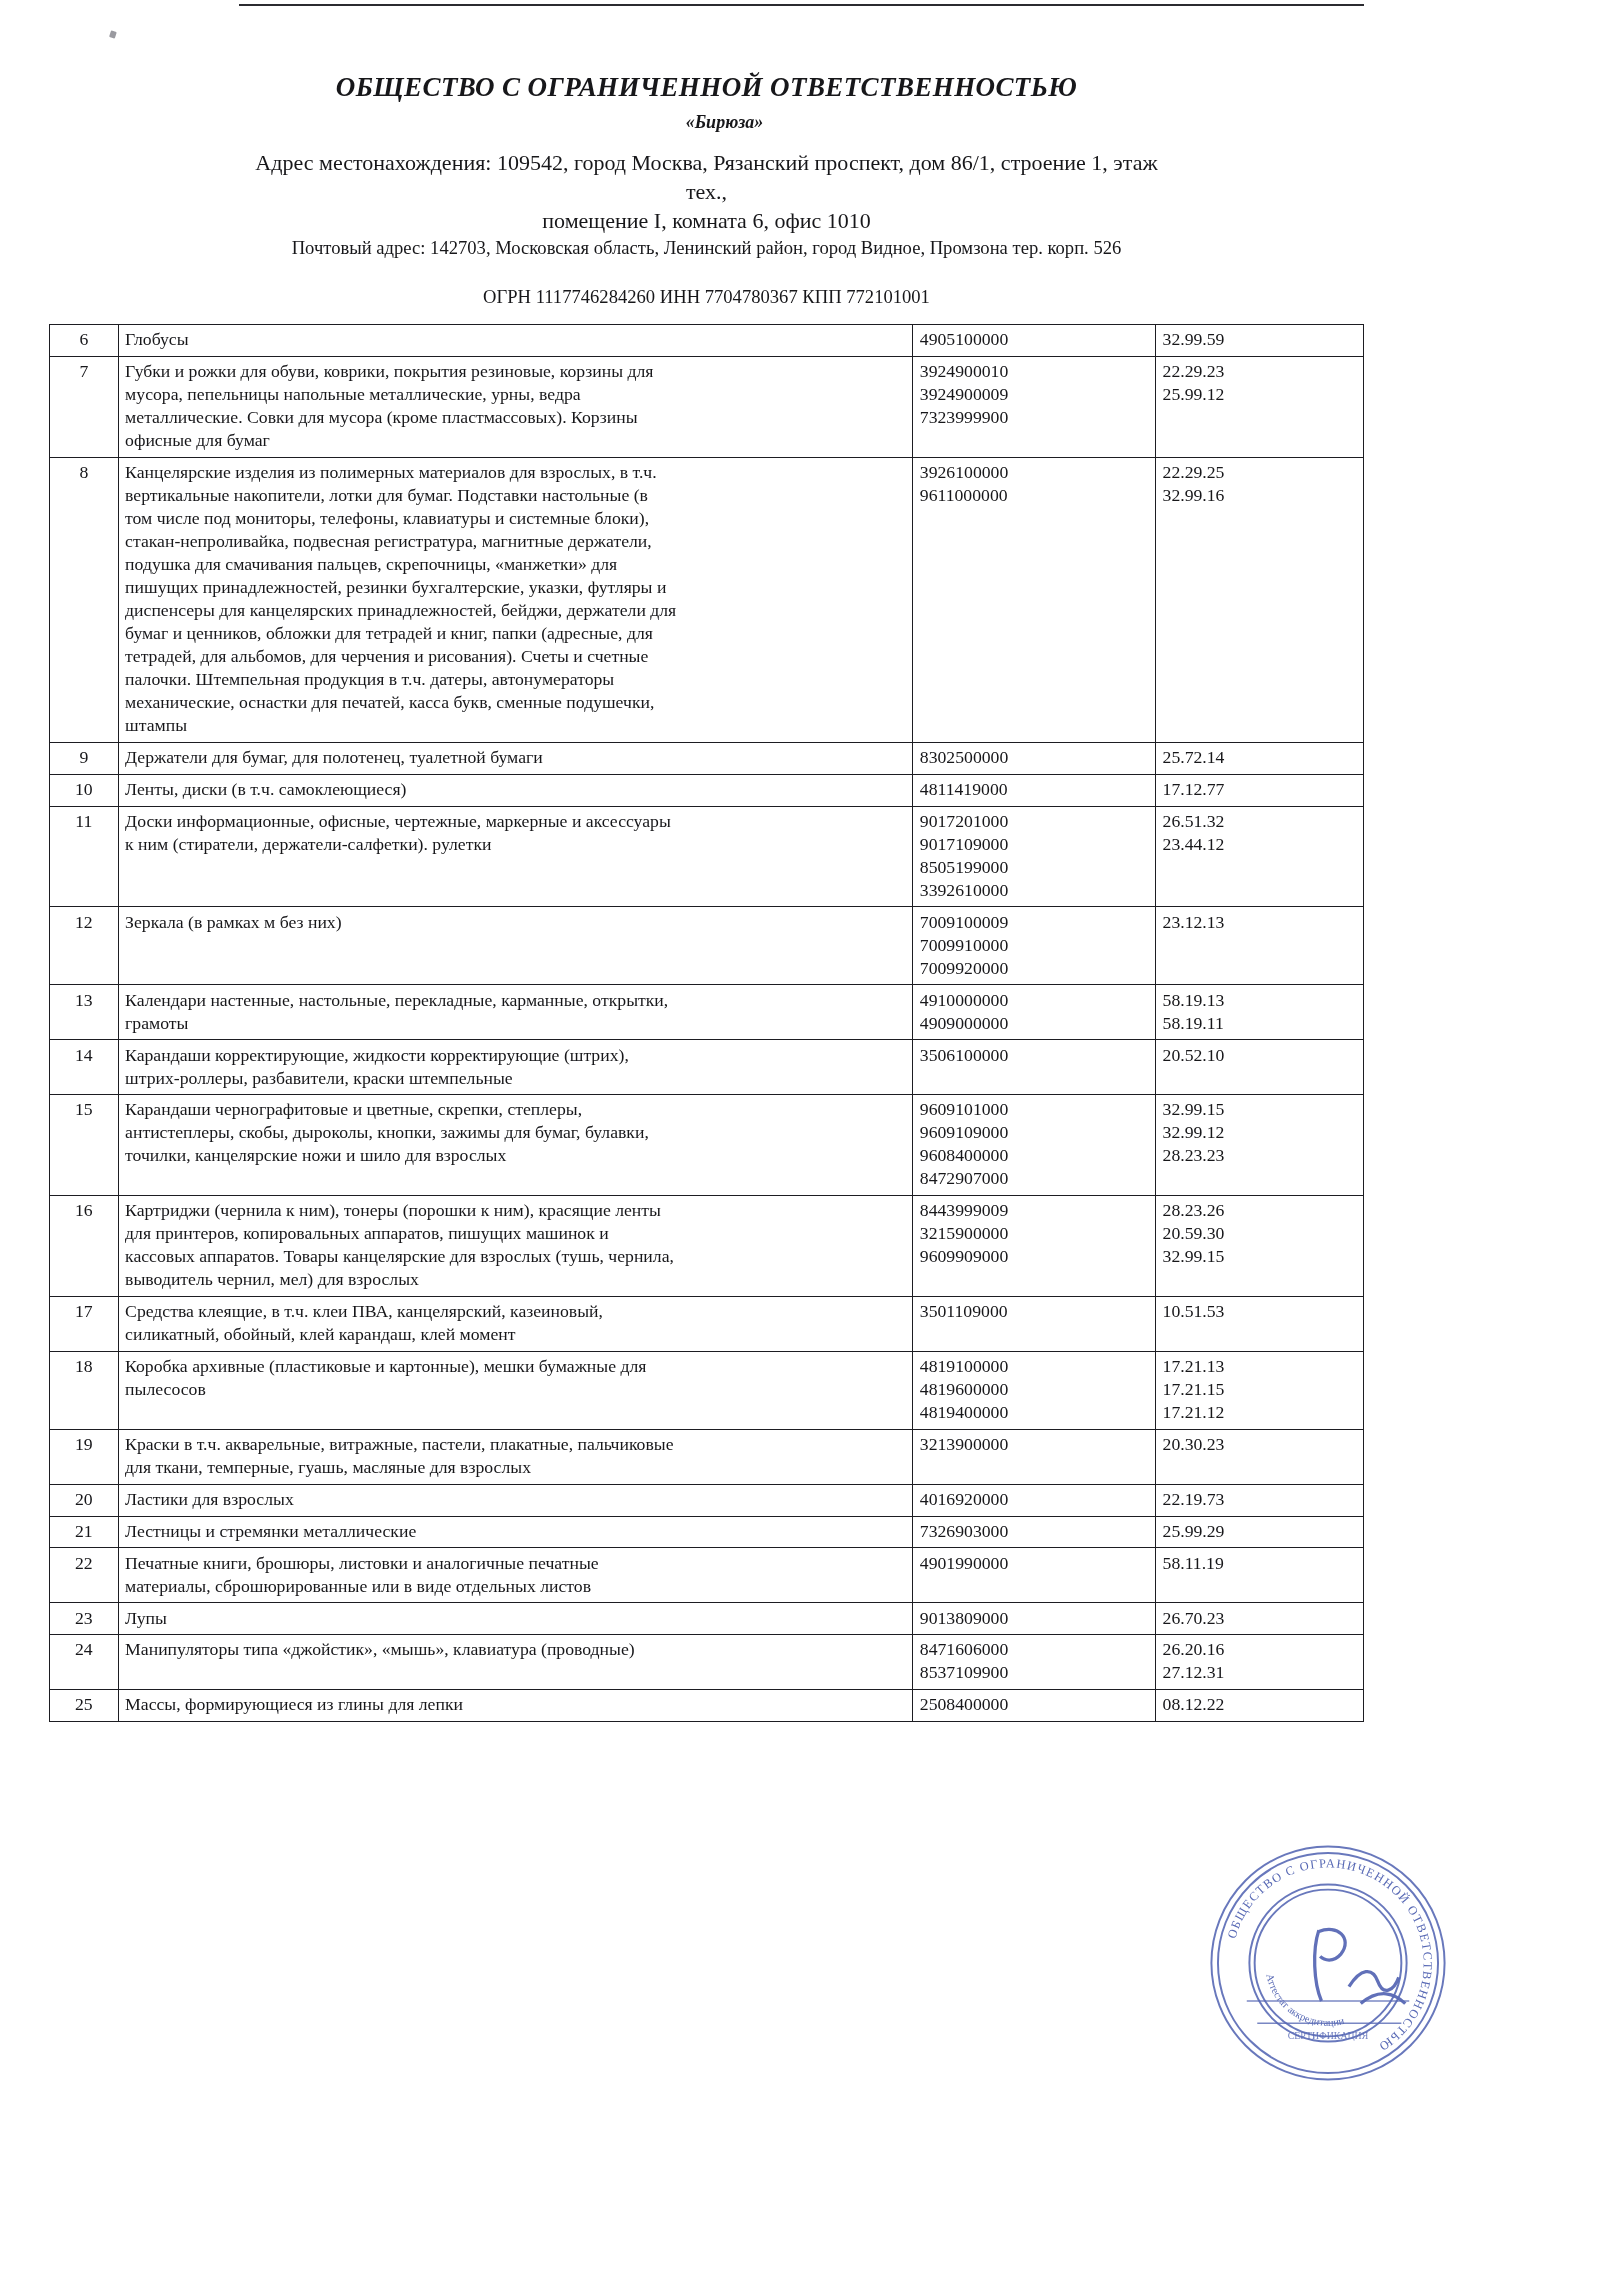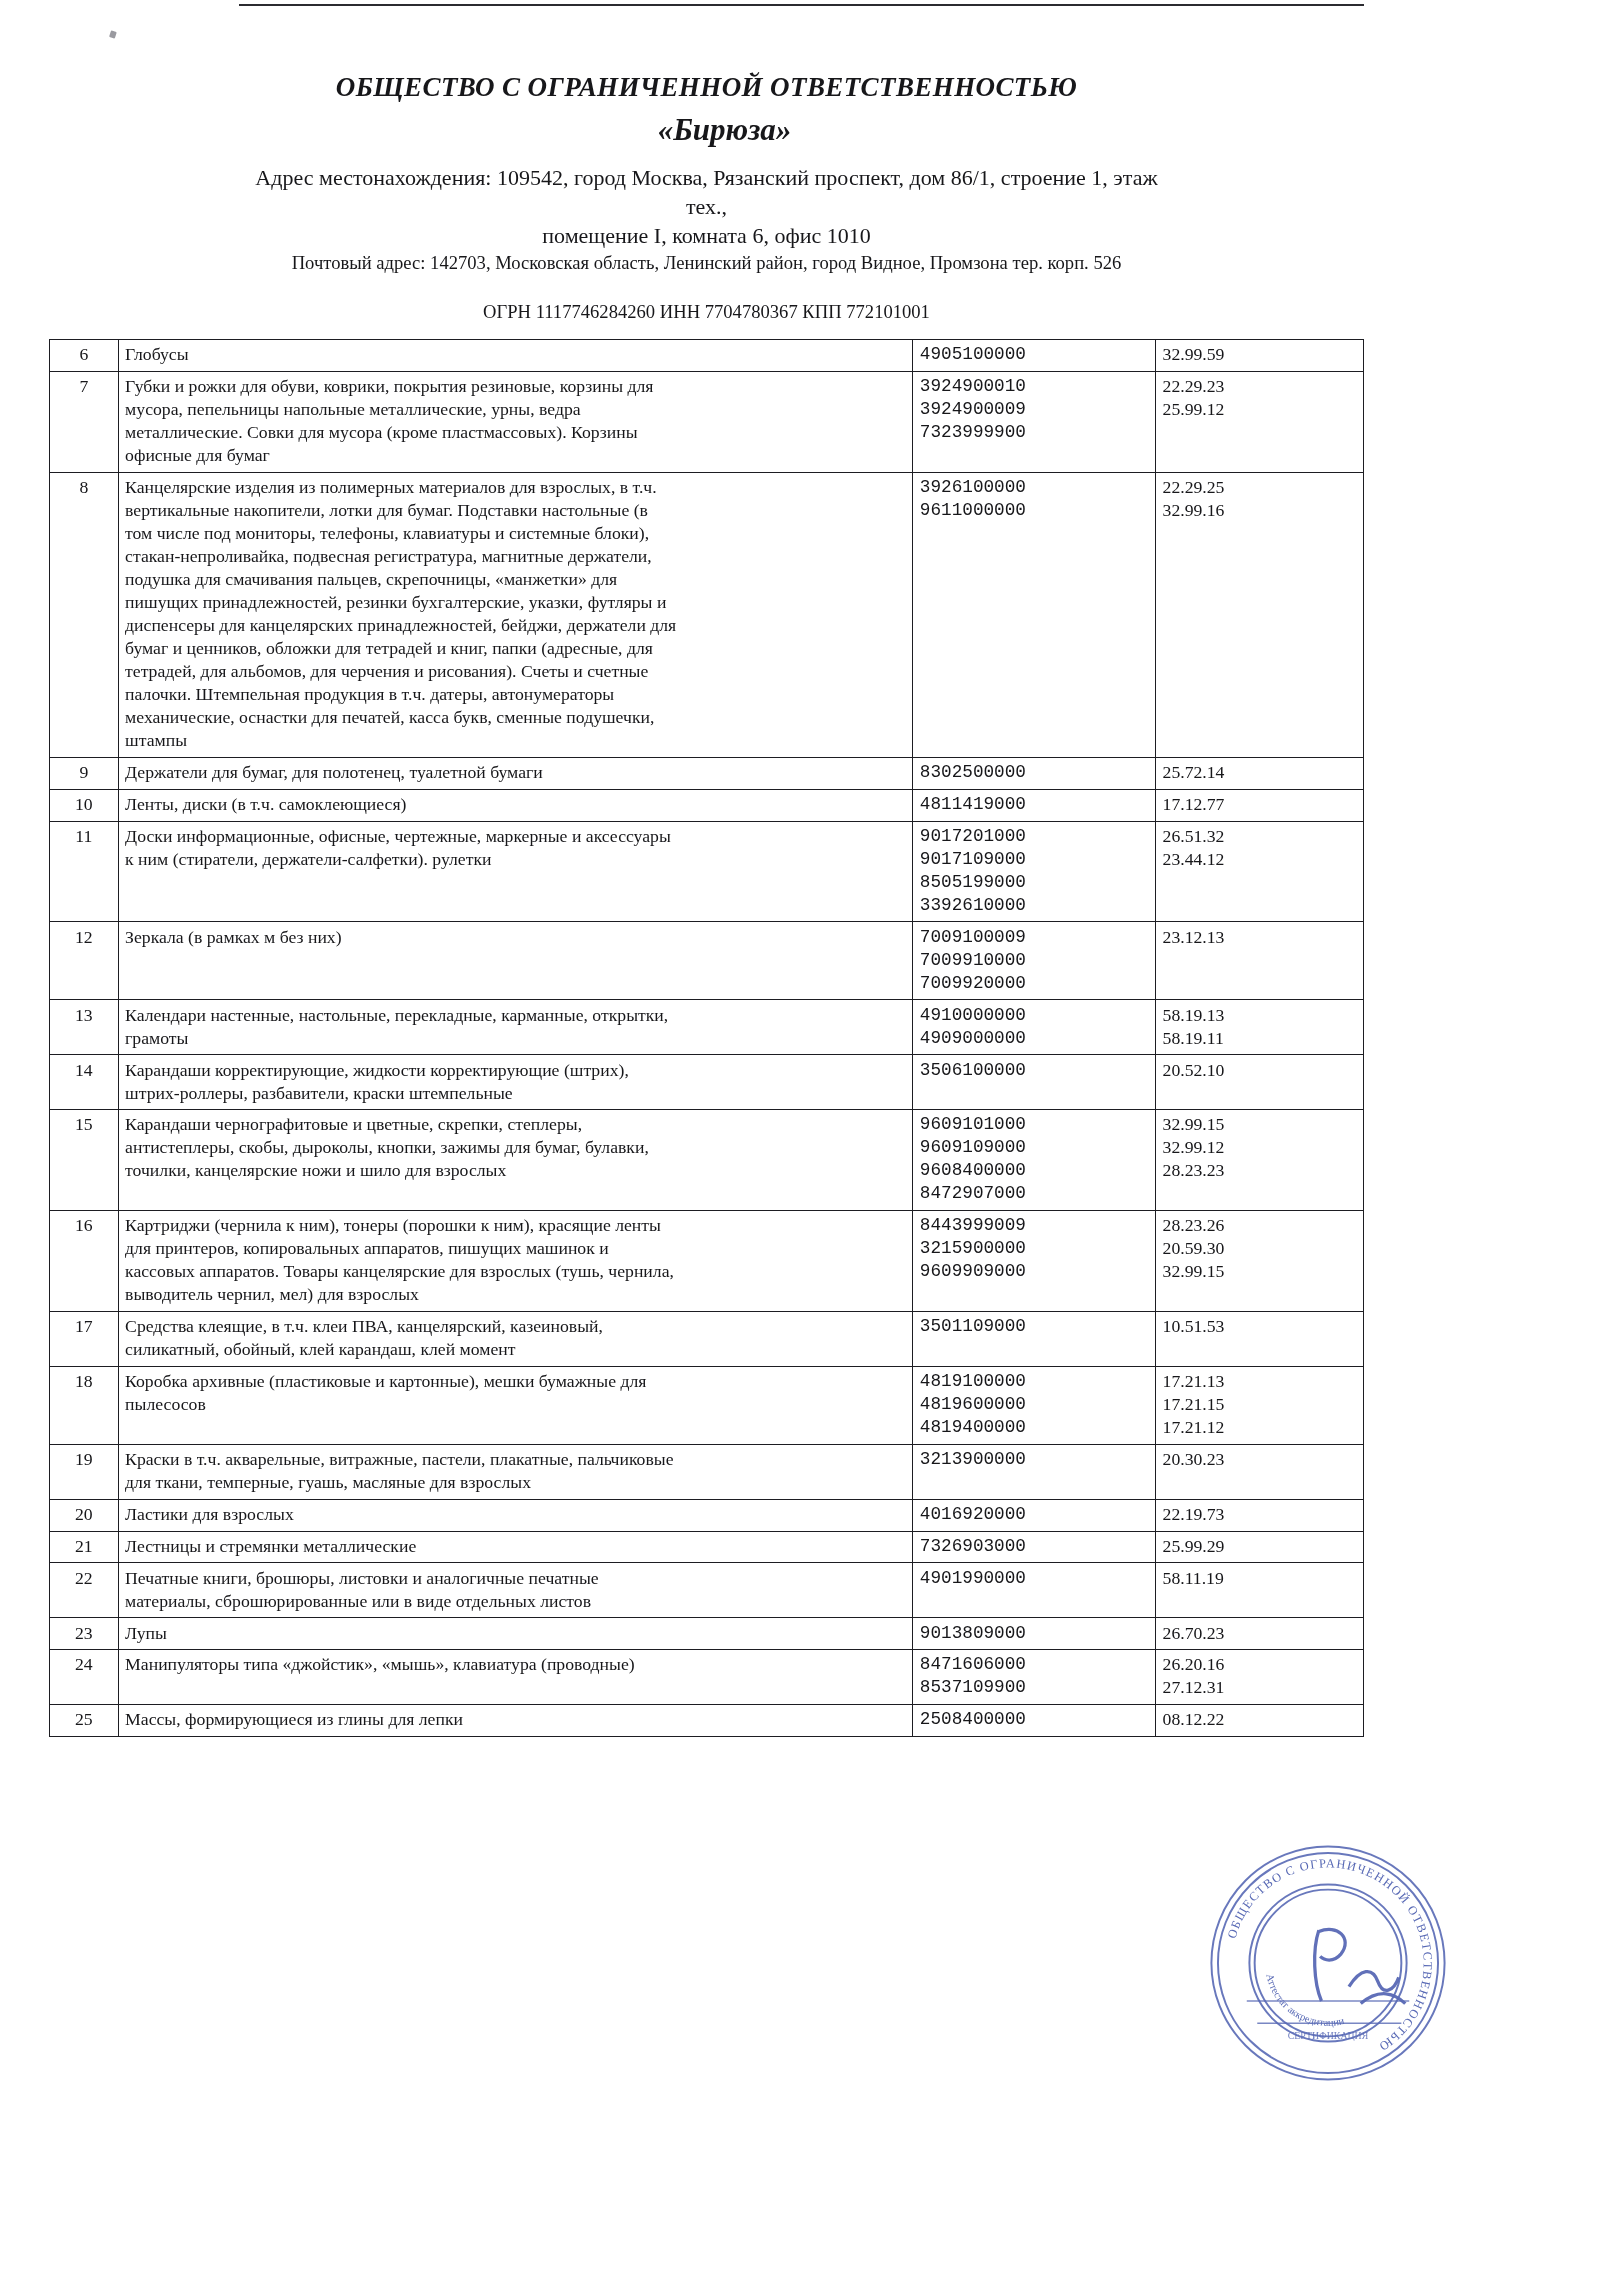--- a/index.html
+++ b/index.html
@@ -44,21 +44,21 @@
     padding-top: 72px;
     text-align: center;
   }
   .org-line1 {
     font-size: 27px;
     font-weight: bold;
     font-style: italic;
     letter-spacing: 0.4px;
   }
   .org-line2 {
-    font-size: 31px;
+    font-size: 18px;
     font-weight: bold;
     font-style: italic;
     margin-top: 9.2px;
     padding-left: 36px;
   }
   .addr {
     font-size: 22px;
     line-height: 1.32;
     margin-top: 14.4px;
     padding: 0 242px;
@@ -96,21 +96,20 @@
     padding-left: 0;
     padding-right: 0;
   }
   td.c-name {
     width: 739px;
     margin-top: 9px;
   }
   td.c-code {
     width: 216px;
     padding-left: 10.5px;
-    font-family: Liberation Mono, monospace;
   }
   td.c-okpd {
     width: 183px;
     padding-left: 14.4px;
     margin-top: 48px;
   }
   .codes span, .okpds span {
     display: block;
     white-space: nowrap;
   }

